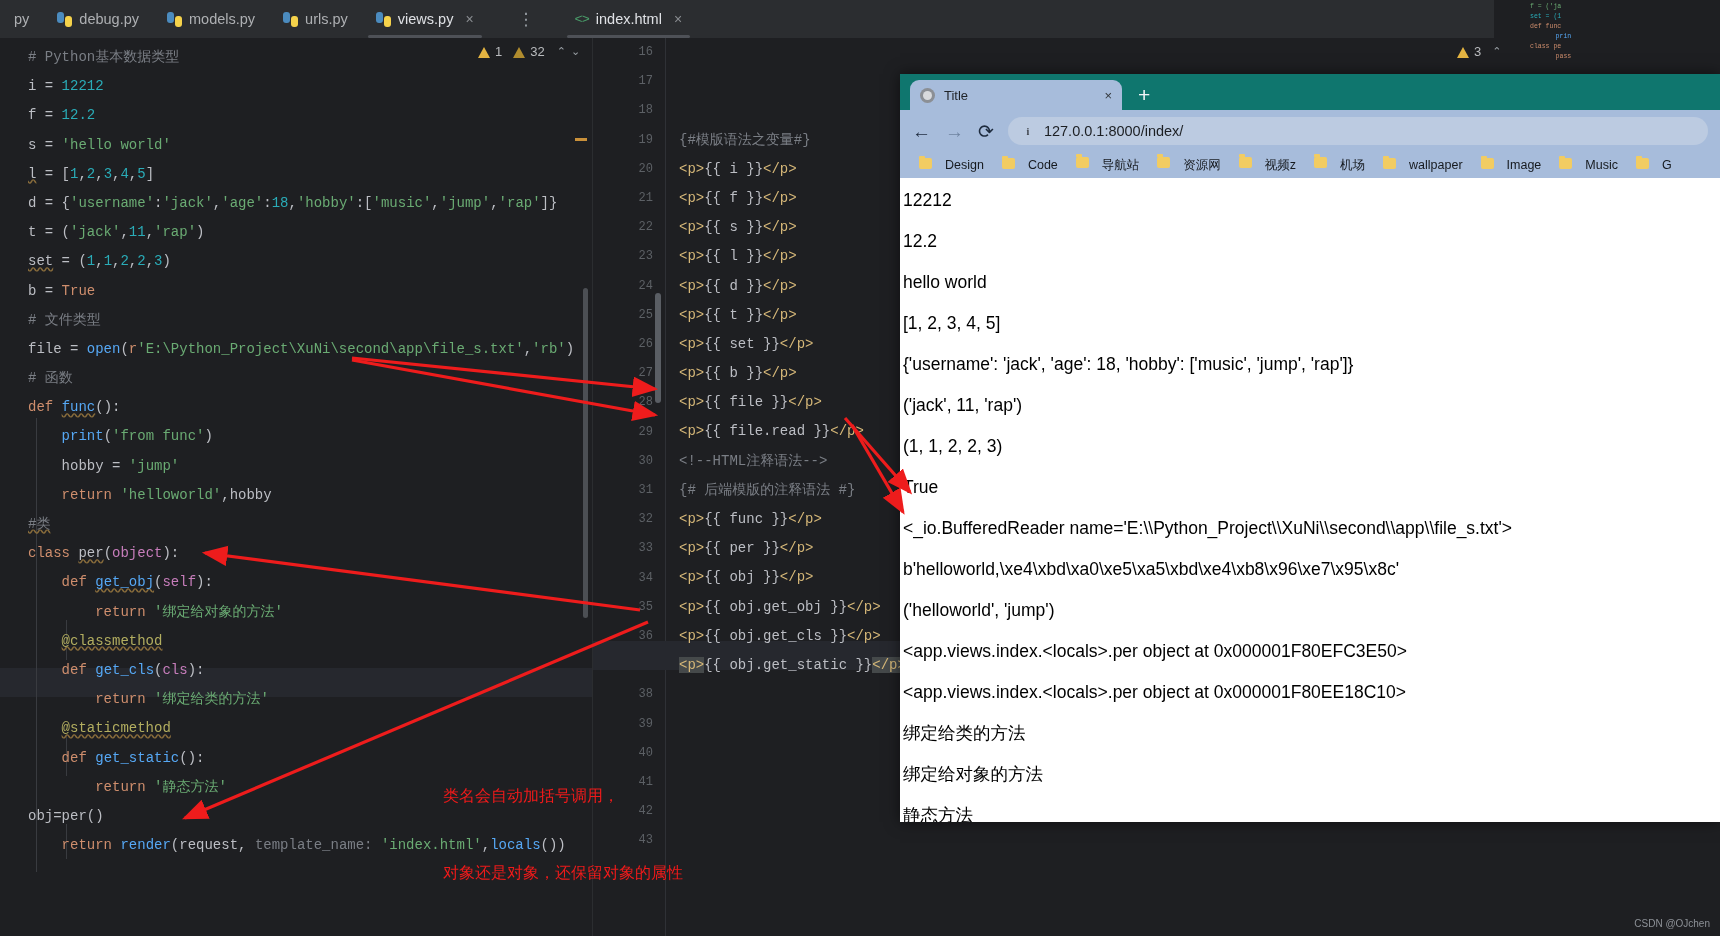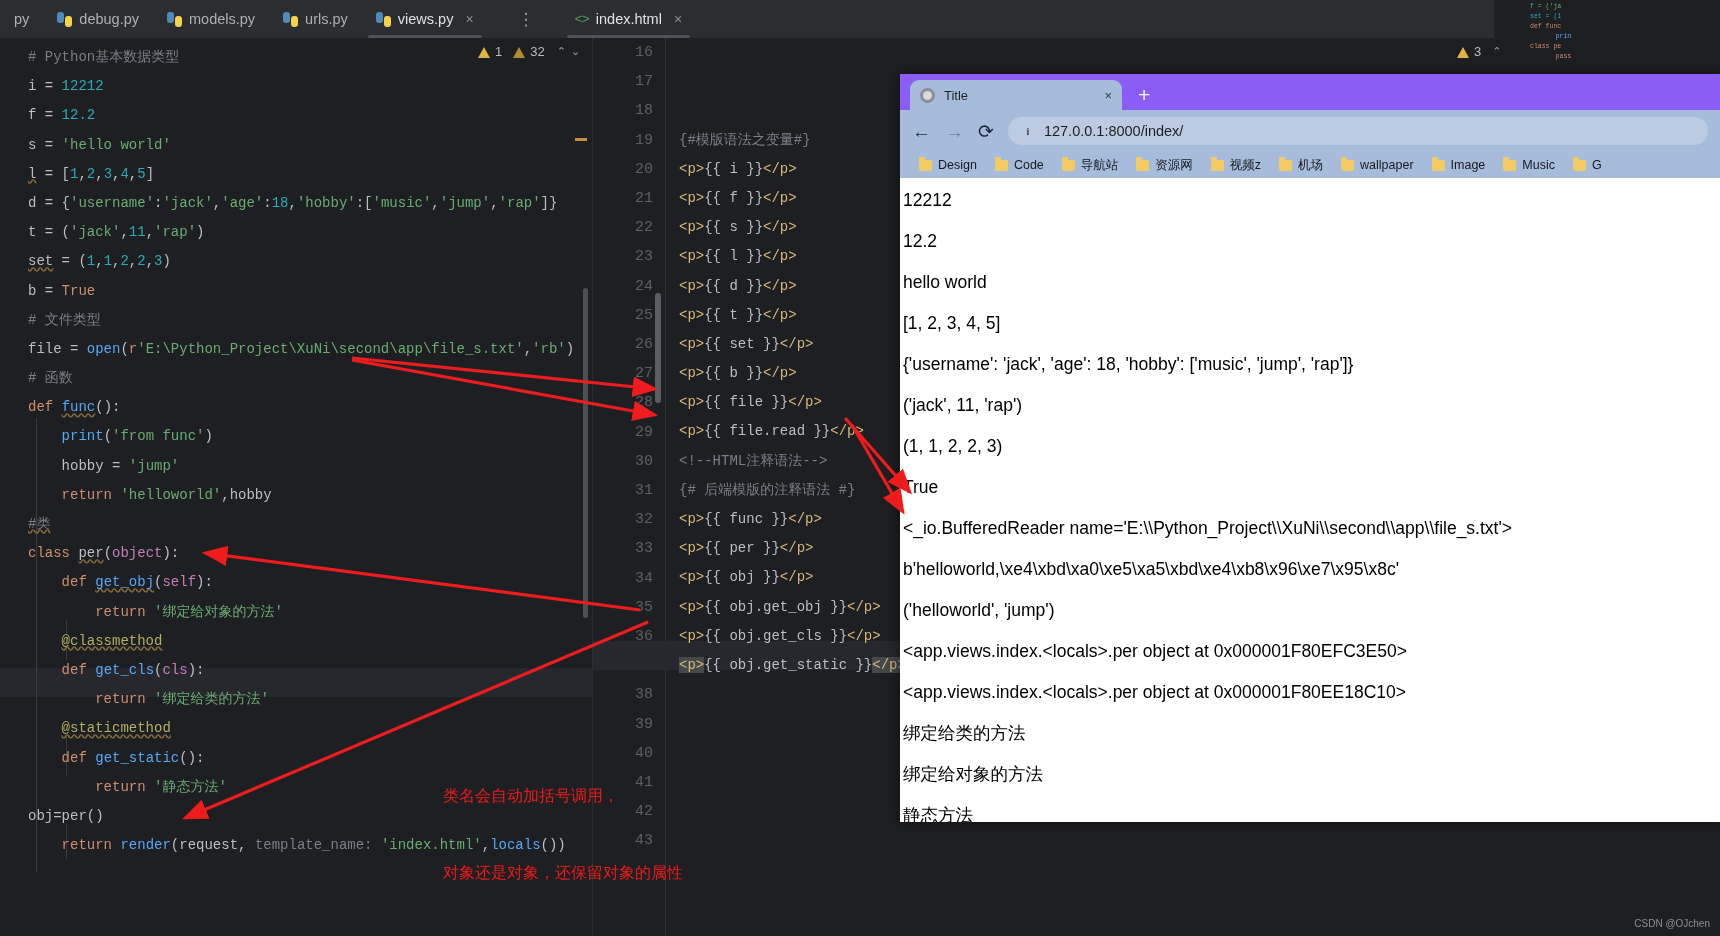--- a/index.html
+++ b/index.html
@@ -92,21 +92,21 @@
     position:absolute; width:1px; background:#393b40;
   }
 
   
   .gutter {
     position:absolute; top:0; left:0; width:72px; bottom:0;
     background:#1e1f22;
   }
   .gnum {
     position:absolute; right:12px; font-family:"Liberation Mono",monospace;
-    font-size:15px; color:#5c6065; line-height:29.2px; height:29.2px;
+    font-size:12px; color:#5c6065; line-height:29.2px; height:29.2px;
   }
   .gsep { position:absolute; top:0; left:72px; width:1px; bottom:0; background:#2f3136; }
   .html-code { position:absolute; left:86px; top:0; }
   .h-line { height:29.2px; }
   .tag { color:#d5b778; }
   .tmpl { color:#bcbec4; }
   .hcmt { color:#7a7e85; }
   .h-caret {
     position:absolute; left:0; width:920px; height:29.2px; background:#26282e;
   }
@@ -125,21 +125,21 @@
   }
   .mm-line { white-space:pre; }
 
   
   .browser {
     position:absolute; left:900px; top:74px; width:820px; height:748px;
     background:#ffffff; box-shadow: 0 0 14px rgba(0,0,0,.55);
     overflow:hidden;
   }
   .br-tabstrip {
-    height:36px; background:#8b5cf6; position:relative;
+    height:36px; background:#0f766e; position:relative;
   }
   .br-tab {
     position:absolute; left:10px; top:6px; width:212px; height:30px;
     background:#a7bcdb; border-radius:9px 9px 0 0;
     display:flex; align-items:center; gap:9px; padding:0 10px;
   }
   .br-fav {
     width:15px; height:15px; border-radius:50%; background:#8b8f95;
     position:relative; flex:0 0 auto;
   }
@@ -166,21 +166,21 @@
   }
   .infoicon {
     width:14px; height:14px; border:1.4px solid #3c4category; border-radius:50%;
     border-color:#3c4148; display:flex; align-items:center; justify-content:center;
     font-size:10px; color:#3c4148; font-weight:bold; font-family:"Liberation Serif",serif;
   }
   .br-bookmarks {
     height:26px; background:#a7bcdb; display:flex; align-items:center;
     gap:4px; padding:0 12px; overflow:hidden;
   }
-  .bm { display:flex; align-items:center; gap:6px; padding:0 7px; white-space:nowrap; }
+  .bm { display:flex; align-items:flex-start; gap:13px; padding:0 7px; white-space:nowrap; }
   .bm-folder {
     width:13px; height:11px; background:#f2cc62; border-radius:1.5px 2px 2px 2px;
     position:relative; flex:0 0 auto;
   }
   .bm-folder::before{
     content:""; position:absolute; top:-2.5px; left:0; width:6px; height:3px;
     background:#f2cc62; border-radius:1px 1px 0 0;
   }
   .bm-label { font-size:12.5px; color:#161a1f; }
   .br-content {

